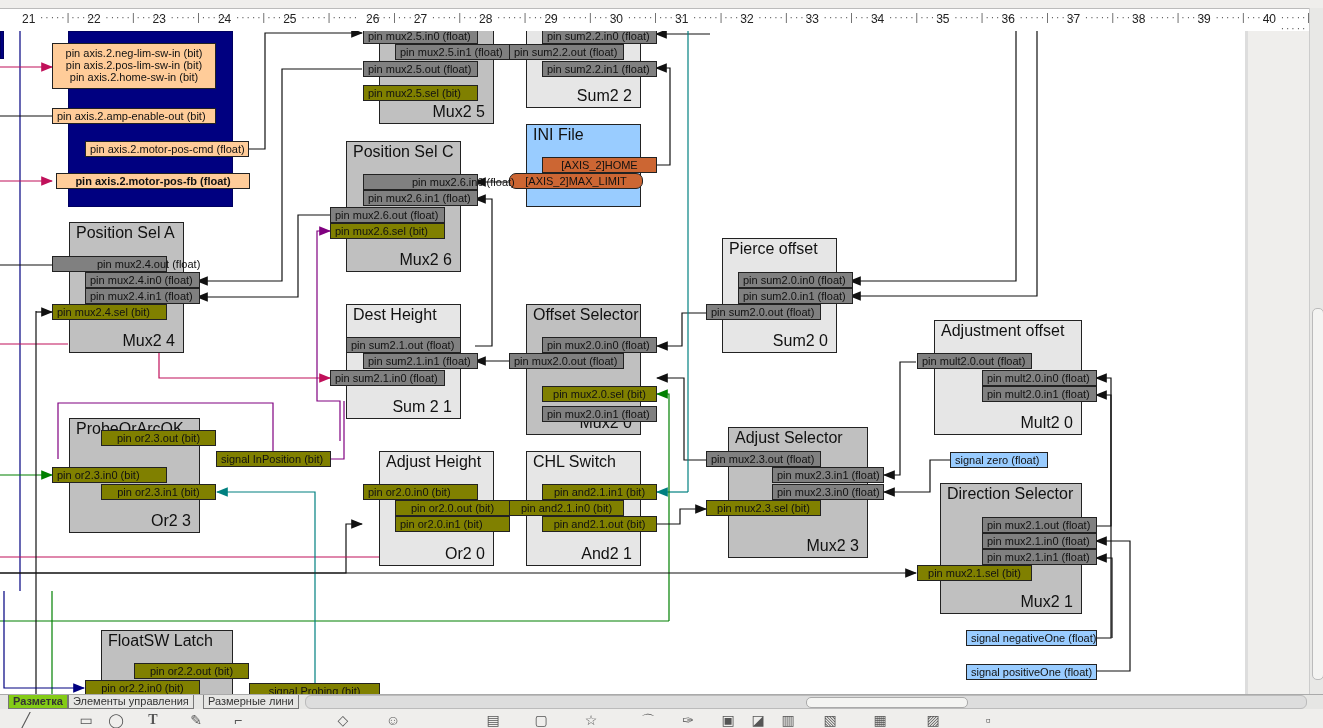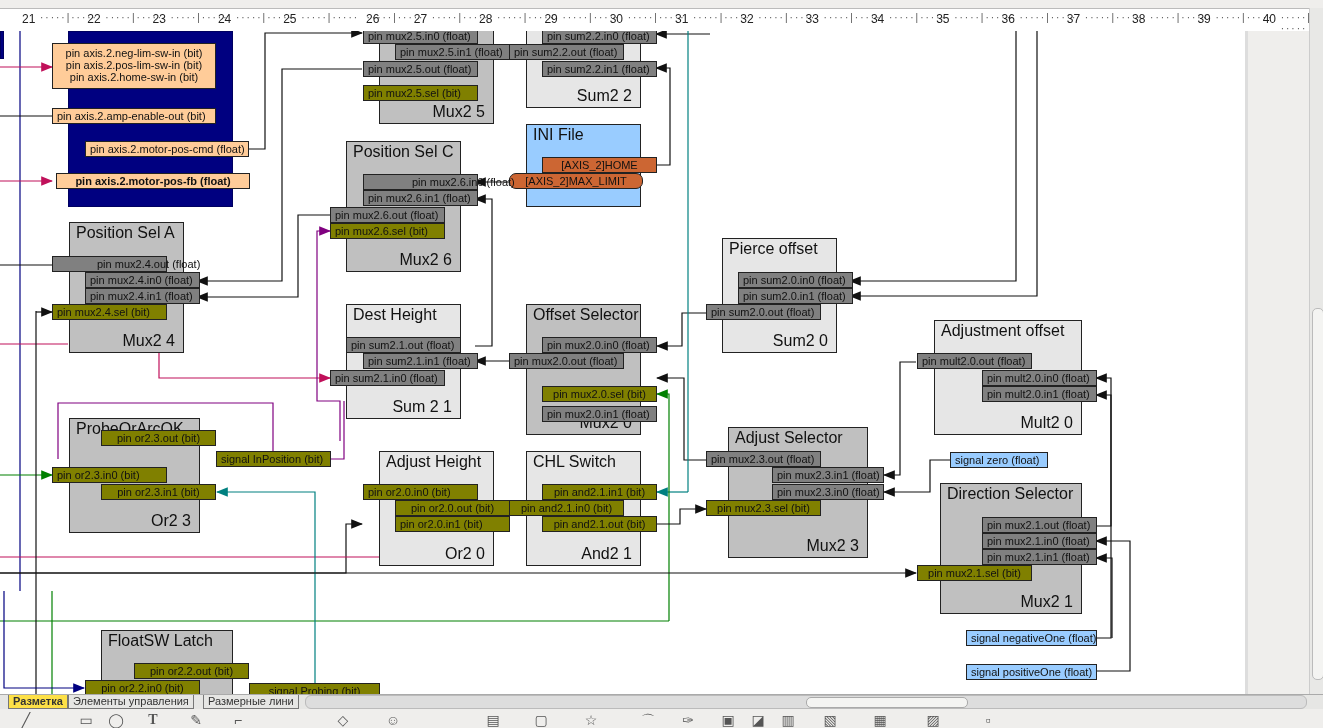--- a/index.html
+++ b/index.html
@@ -6,21 +6,21 @@
   body{width:1323px;height:728px;overflow:hidden;background:#efeeec;font-family:"Liberation Sans",sans-serif;position:relative;}
   #ruler{position:absolute;left:0;top:8px;width:1310px;height:22px;background:#fff;border-bottom:1px solid #555;border-top:1px solid #bbb;}
   .tick{position:absolute;top:3px;font-size:12px;color:#222;}
   .dots{position:absolute;top:3px;font-size:10px;color:#555;letter-spacing:2px;}
   #canvas{position:absolute;left:0;top:31px;width:1245px;height:663px;background:#fff;overflow:hidden;}
   #page-right{position:absolute;left:1245px;top:31px;width:63px;height:663px;background:#efeeec;border-left:3px solid #ddd;}
   #vscroll{position:absolute;left:1309px;top:8px;width:14px;height:686px;background:#e8e8e6;border-left:1px solid #ccc;}
   #vscroll .thumb{position:absolute;left:2px;top:300px;width:10px;height:370px;border-radius:5px;background:#f4f4f2;border:1px solid #bbb;}
   #tabbar{position:absolute;left:0;top:694px;width:1323px;height:14px;background:#e6e6e4;border-top:1px solid #aaa;}
   .tab{position:absolute;top:0;height:13px;font-size:11px;padding:0 4px;background:#e6e6e4;border:1px solid #777;border-top:none;color:#333;line-height:13px;white-space:nowrap;}
-  .tab.active{background:#fde047;font-weight:bold;}
+  .tab.active{background:#84cc16;font-weight:bold;}
   #hscroll{position:absolute;left:305px;top:695px;width:1000px;height:12px;background:#ddd;border-radius:6px;border:1px solid #bbb;}
   #hscroll .thumb{position:absolute;left:500px;top:1px;width:160px;height:9px;border-radius:5px;background:#f4f4f2;border:1px solid #aaa;}
   #toolbar{position:absolute;left:0;top:709px;width:1323px;height:19px;background:#efeeec;}
   .tool{position:absolute;top:3px;width:16px;height:16px;font-size:14px;color:#555;text-align:center;line-height:16px;}
   .blk{position:absolute;box-sizing:border-box;border:1.5px solid #222;}
   .blk.dark{background:#c0c0c0;}
   .blk.light{background:#e6e6e6;}
   .blk.ini{background:#99ccff;}
   .blk.navy{background:#000080;border:1px solid #000060;}
   .btitle{position:absolute;left:6px;top:1px;font-size:16px;color:#111;white-space:nowrap;}

